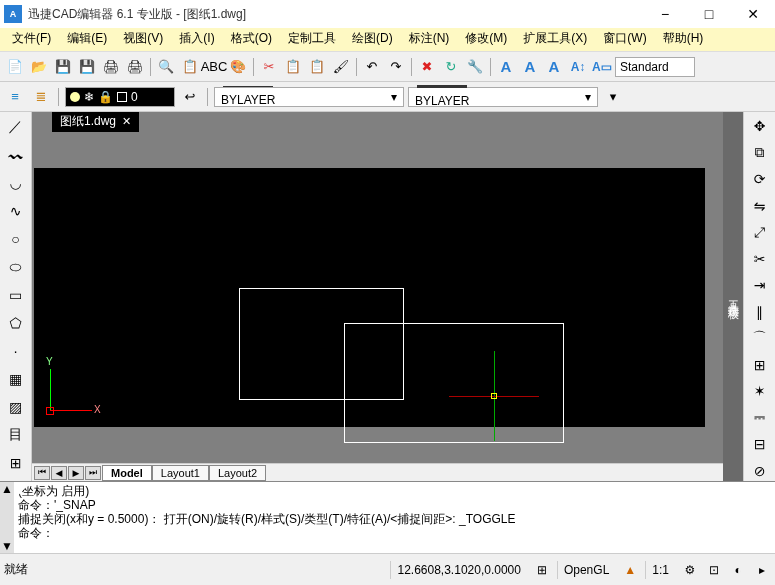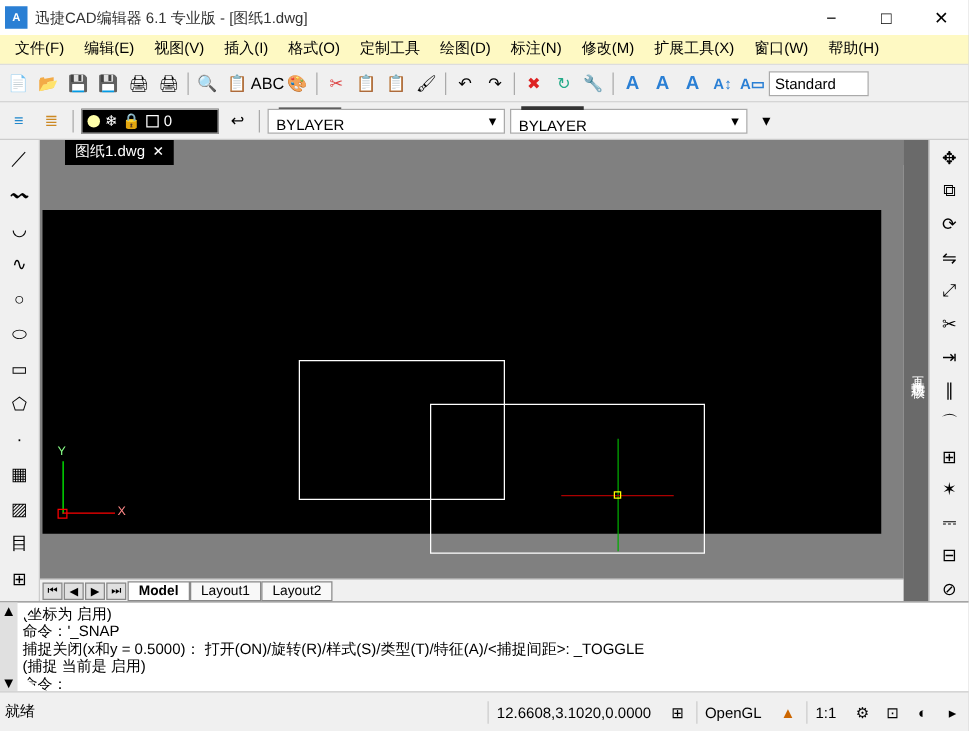--- a/index.html
+++ b/index.html
@@ -217,21 +217,20 @@
 
 <div class="cmdpanel">
   <div class="cmdscroll">
       <span>▲</span>
       <span>▼</span>
     </div>
   <div class="cmdtext">
     <div>(坐标为 启用)</div>
     <div>命令：'_SNAP</div>
     <div>捕捉关闭(x和y = 0.5000)：  打开(ON)/旋转(R)/样式(S)/类型(T)/特征(A)/&lt;捕捉间距&gt;: _TOGGLE</div>
-    <div>(捕捉 当前是 启用)</div>
     <div>命令：</div>
   </div>
 </div>
 
 <div class="statusbar">
   <span>就绪</span>
   <div class="spacer"></div>
   <div class="sseg">12.6608,3.1020,0.0000</div>
   <div class="sicon">⊞</div>
   <div class="sseg">OpenGL</div>

